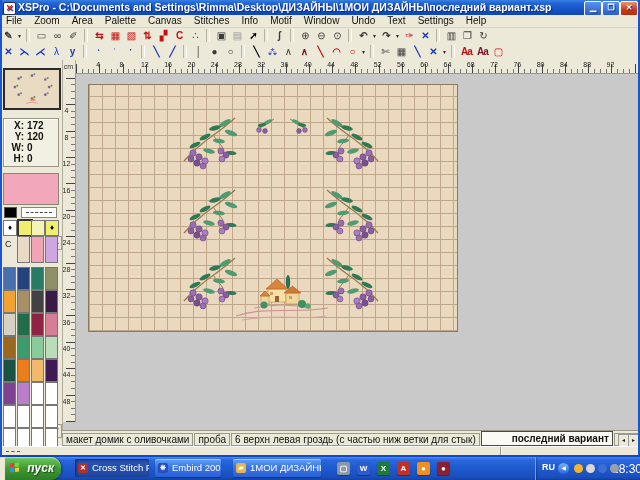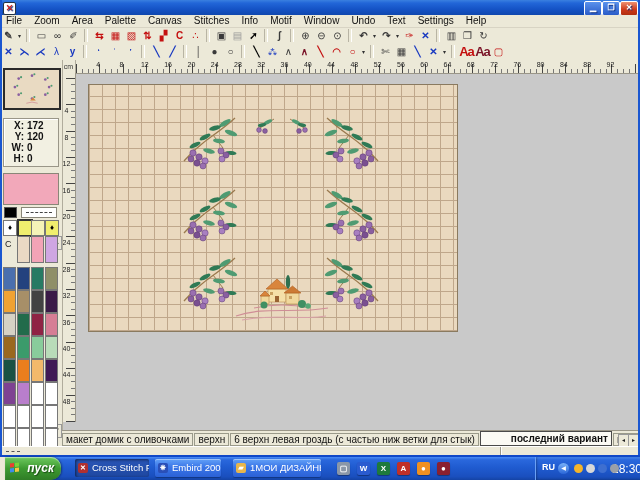--- a/index.html
+++ b/index.html
@@ -30,21 +30,21 @@
     white-space:nowrap;}
   #tb1{top:28px;} #tb2{top:44px;}
   .tbtn{display:inline-block;width:15px;height:14px;line-height:13px;text-align:center;
     font-size:10px;margin:1px 0 0 1px;vertical-align:top;}
   .tdd{display:inline-block;width:7px;height:14px;font-size:6px;color:#333;line-height:14px;
     text-align:center;vertical-align:top;margin-top:1px;}
   .tsep{display:inline-block;width:2px;height:13px;margin:1px 3px 0 3px;
     border-left:1px solid #b8b4a4;border-right:1px solid #fff;vertical-align:top;}
   .red{color:#c41010}.blue{color:#1838c0}.dk{color:#3a3a3a}.blk{color:#000}
   .gray{color:#9a9a9a}.mar{color:#7a1428}.b{font-weight:bold}
-  .sm{font-size:8px;line-height:14px}.txt{font-size:13px;letter-spacing:-1px}
+  .sm{font-size:8px;line-height:14px}.txt{font-size:10px;letter-spacing:-1px}
 
   
   #content{left:0;top:60px;width:640px;height:370px;background:#c9c9c9;}
 
   #cm-box{left:62px;top:60px;width:13px;height:13px;background:#ece9d8;font-size:7px;
     color:#333;text-align:center;line-height:13px;border-right:1px solid #b0ac9c;}
   #hruler{left:76px;top:60px;width:564px;height:13px;background:#ece9d8;
     border-bottom:1px solid #9a9688;
     background-image:
       repeating-linear-gradient(90deg,#444 0 1px,transparent 1px 23.28px),
@@ -194,20 +194,21 @@
     </g>
     <g id="m-path">
       <path d="M2,16 C30,6 60,14 94,8" stroke="#cf8d96" stroke-width="1.2" fill="none"></path>
       <path d="M8,20 C40,14 70,20 92,16" stroke="#d9a0a8" stroke-width="1" fill="none"></path>
     </g>
   </defs>
 </svg>
 
 <div id="titlebar" class="abs">
   <span id="app-icon">✕</span>
+  <span id="title-text">XSPro - C:\Documents and Settings\Rimma\Desktop\ДИЗАЙНЫ\1МОИ ДИЗАЙНЫ\последний вариант.xsp</span>
   <span class="capbtn" style="right:38px">▁</span>
   <span class="capbtn" style="right:20px">❐</span>
   <span class="capbtn" id="btn-close" style="right:2px">✕</span>
 </div>
 
 <div id="menubar" class="abs"><span class="mi">File</span><span class="mi">Zoom</span><span class="mi">Area</span><span class="mi">Palette</span><span class="mi">Canvas</span><span class="mi">Stitches</span><span class="mi">Info</span><span class="mi">Motif</span><span class="mi">Window</span><span class="mi">Undo</span><span class="mi">Text</span><span class="mi">Settings</span><span class="mi">Help</span></div>
 <div id="tb1" class="toolbar abs"><span class="tbtn dk b">✎</span><span class="tdd">▾</span><span class="tsep"></span><span class="tbtn dk">▭</span><span class="tbtn dk">∞</span><span class="tbtn dk">✐</span><span class="tsep"></span><span class="tbtn red b">⇆</span><span class="tbtn red">▦</span><span class="tbtn red">▧</span><span class="tbtn red b">⇅</span><span class="tbtn red">▞</span><span class="tbtn red b">C</span><span class="tbtn red">∴</span><span class="tsep"></span><span class="tbtn dk">▣</span><span class="tbtn gray">▤</span><span class="tbtn blk b">➚</span><span class="tsep"></span><span class="tbtn dk b">ʃ</span><span class="tsep"></span><span class="tbtn dk">⊕</span><span class="tbtn dk">⊖</span><span class="tbtn dk">⊙</span><span class="tsep"></span><span class="tbtn dk b">↶</span><span class="tdd">▾</span><span class="tbtn dk b">↷</span><span class="tdd">▾</span><span class="tbtn red">✑</span><span class="tbtn blue b">✕</span><span class="tsep"></span><span class="tbtn dk">▥</span><span class="tbtn dk">❐</span><span class="tbtn dk">↻</span></div>
 <div id="tb2" class="toolbar abs"><span class="tbtn blue b">✕</span><span class="tbtn blue b">⋋</span><span class="tbtn blue b">⋌</span><span class="tbtn blue">λ</span><span class="tbtn blue b">y</span><span class="tsep"></span><span class="tbtn blue b sm">ʻ</span><span class="tbtn blue b sm">ʾ</span><span class="tbtn blue b sm">ʽ</span><span class="tsep"></span><span class="tbtn blue b">╲</span><span class="tbtn blue b">╱</span><span class="tsep"></span><span class="tbtn dk b">│</span><span class="tbtn dk">●</span><span class="tbtn dk b">○</span><span class="tsep"></span><span class="tbtn blk b">╲</span><span class="tbtn blue sm">⁂</span><span class="tbtn dk">∧</span><span class="tbtn mar b">∧</span><span class="tbtn red b">╲</span><span class="tbtn red b">◠</span><span class="tbtn red b">○</span><span class="tdd">▾</span><span class="tsep"></span><span class="tbtn dk">✄</span><span class="tbtn dk">▦</span><span class="tbtn blue b">╲</span><span class="tbtn blue b">✕</span><span class="tdd">▾</span><span class="tsep"></span><span class="tbtn red b txt">Aa</span><span class="tbtn mar b txt">Aa</span><span class="tbtn red">▢</span></div>
 
 <div id="content" class="abs"></div>
@@ -364,21 +365,21 @@
     <span class="swatch" style="left: 17px; top: 345px; background: rgb(255, 255, 255);"></span>
     <span class="swatch" style="left: 31px; top: 345px; background: rgb(255, 255, 255);"></span>
     <span class="swatch" style="left: 45px; top: 345px; background: rgb(255, 255, 255);"></span>
     <span class="swatch" style="left: 3px; top: 368px; background: rgb(255, 255, 255);"></span>
     <span class="swatch" style="left: 17px; top: 368px; background: rgb(255, 255, 255);"></span>
     <span class="swatch" style="left: 31px; top: 368px; background: rgb(255, 255, 255);"></span>
     <span class="swatch" style="left: 45px; top: 368px; background: rgb(255, 255, 255);"></span>
   </div>
 
 <div id="tabbar" class="abs">
-  <span class="tab">макет домик с оливочками</span><span class="tab">верхн</span><span class="tab">6 верхн левая гроздь (с частью ниж ветки для стык)</span><span class="tab active">последний вариант</span><span class="tab">проба 3</span><span class="tab">1 дом (не весь для стыковки)</span><span class="tabarrow" style="right:11px">◄</span>
+  <span class="tab">макет домик с оливочками</span><span class="tab">проба</span><span class="tab">6 верхн левая гроздь (с частью ниж ветки для стык)</span><span class="tab active">последний вариант</span><span class="tab">проба 3</span><span class="tab">1 дом (не весь для стыковки)</span><span class="tabarrow" style="right:11px">◄</span>
   <span class="tabarrow" style="right:1px">►</span>
 </div>
 
 <div id="statusbar" class="abs">
   <span id="statusdash"></span>
   <span id="statusdiv"></span>
 </div>
 
 <div id="winedge" class="abs"></div>
 <div class="sideedge abs" style="left:0"></div>

